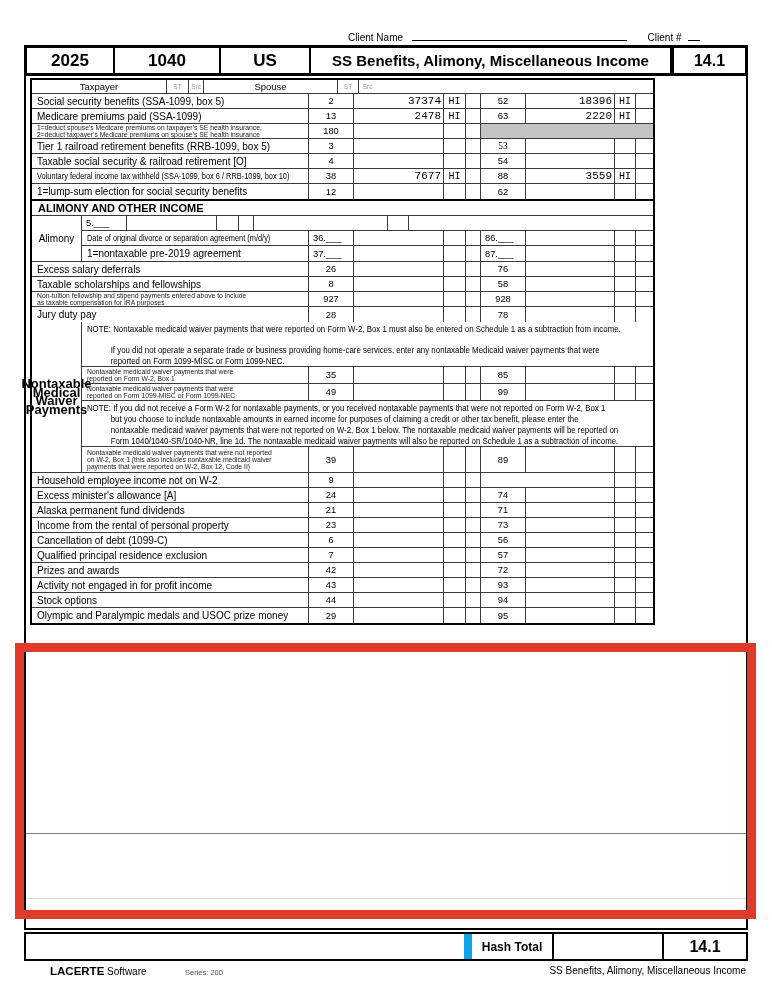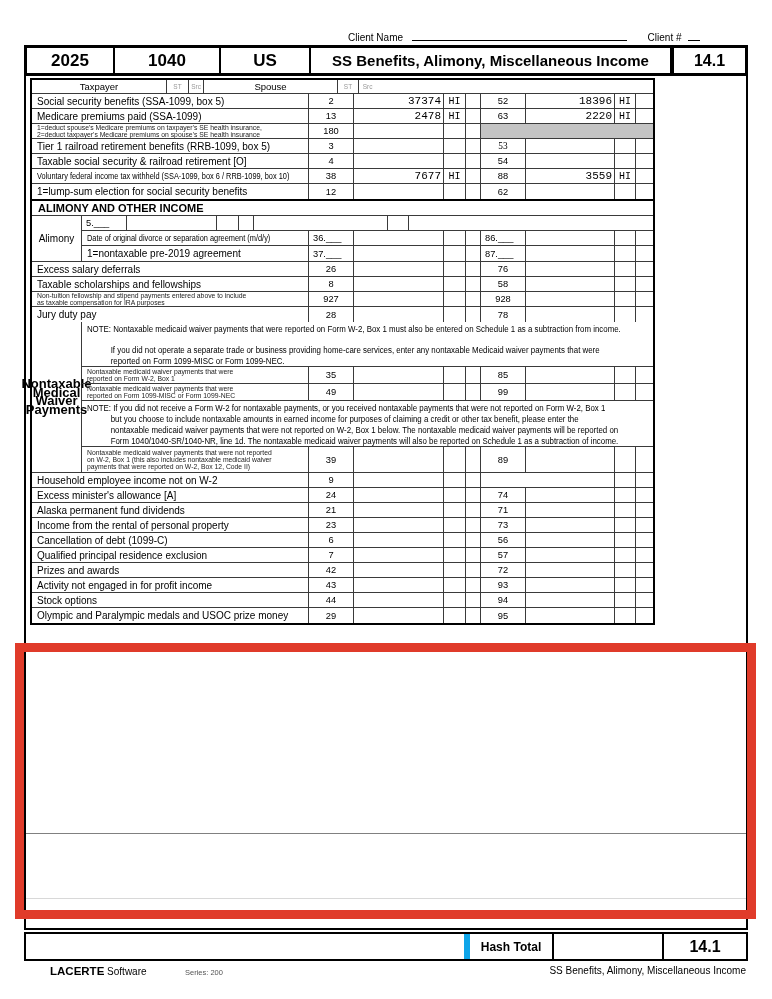--- a/index.html
+++ b/index.html
@@ -58,21 +58,21 @@
   .h-line{position:absolute;left:26px;width:720px;height:1px;}
 
   
   #annotation-box{position:absolute;left:15px;top:643px;width:741px;height:276px;border:9px solid #e03b2a;box-sizing:border-box;background:transparent;}
 
   
   #hash-topline{position:absolute;left:24px;top:928px;width:724px;height:2px;background:#000;}
   #hash-row{position:absolute;left:24px;top:932px;width:724px;height:29px;border:2px solid #000;box-sizing:border-box;display:flex;background:#fff;}
   .hcell{box-sizing:border-box;display:flex;align-items:center;justify-content:center;}
   .hcell.blank1{flex:1;}
-  .hcell.hlabel{width:88px;border-left:6px solid #0ea5e9;font-weight:bold;font-size:12px;}
+  .hcell.hlabel{width:88px;border-left:8px solid #0ea5e9;font-weight:bold;font-size:12px;}
   .hcell.blank2{width:110px;border-left:2px solid #000;}
   .hcell.hpage{width:84px;border-left:2px solid #000;font-weight:bold;font-size:16px;}
 
   
   #footer{position:absolute;left:0;top:965px;width:772px;height:16px;font-size:10px;}
   #footer .brand{position:absolute;left:30px;top:0;padding-left:20px;}
   #footer .brand b{font-size:11.5px;}
   #footer .series{position:absolute;left:185px;top:3px;font-size:7.5px;color:#555;}
   #footer .ftr-right{position:absolute;right:26px;top:0;font-size:10px;}
 </style>

